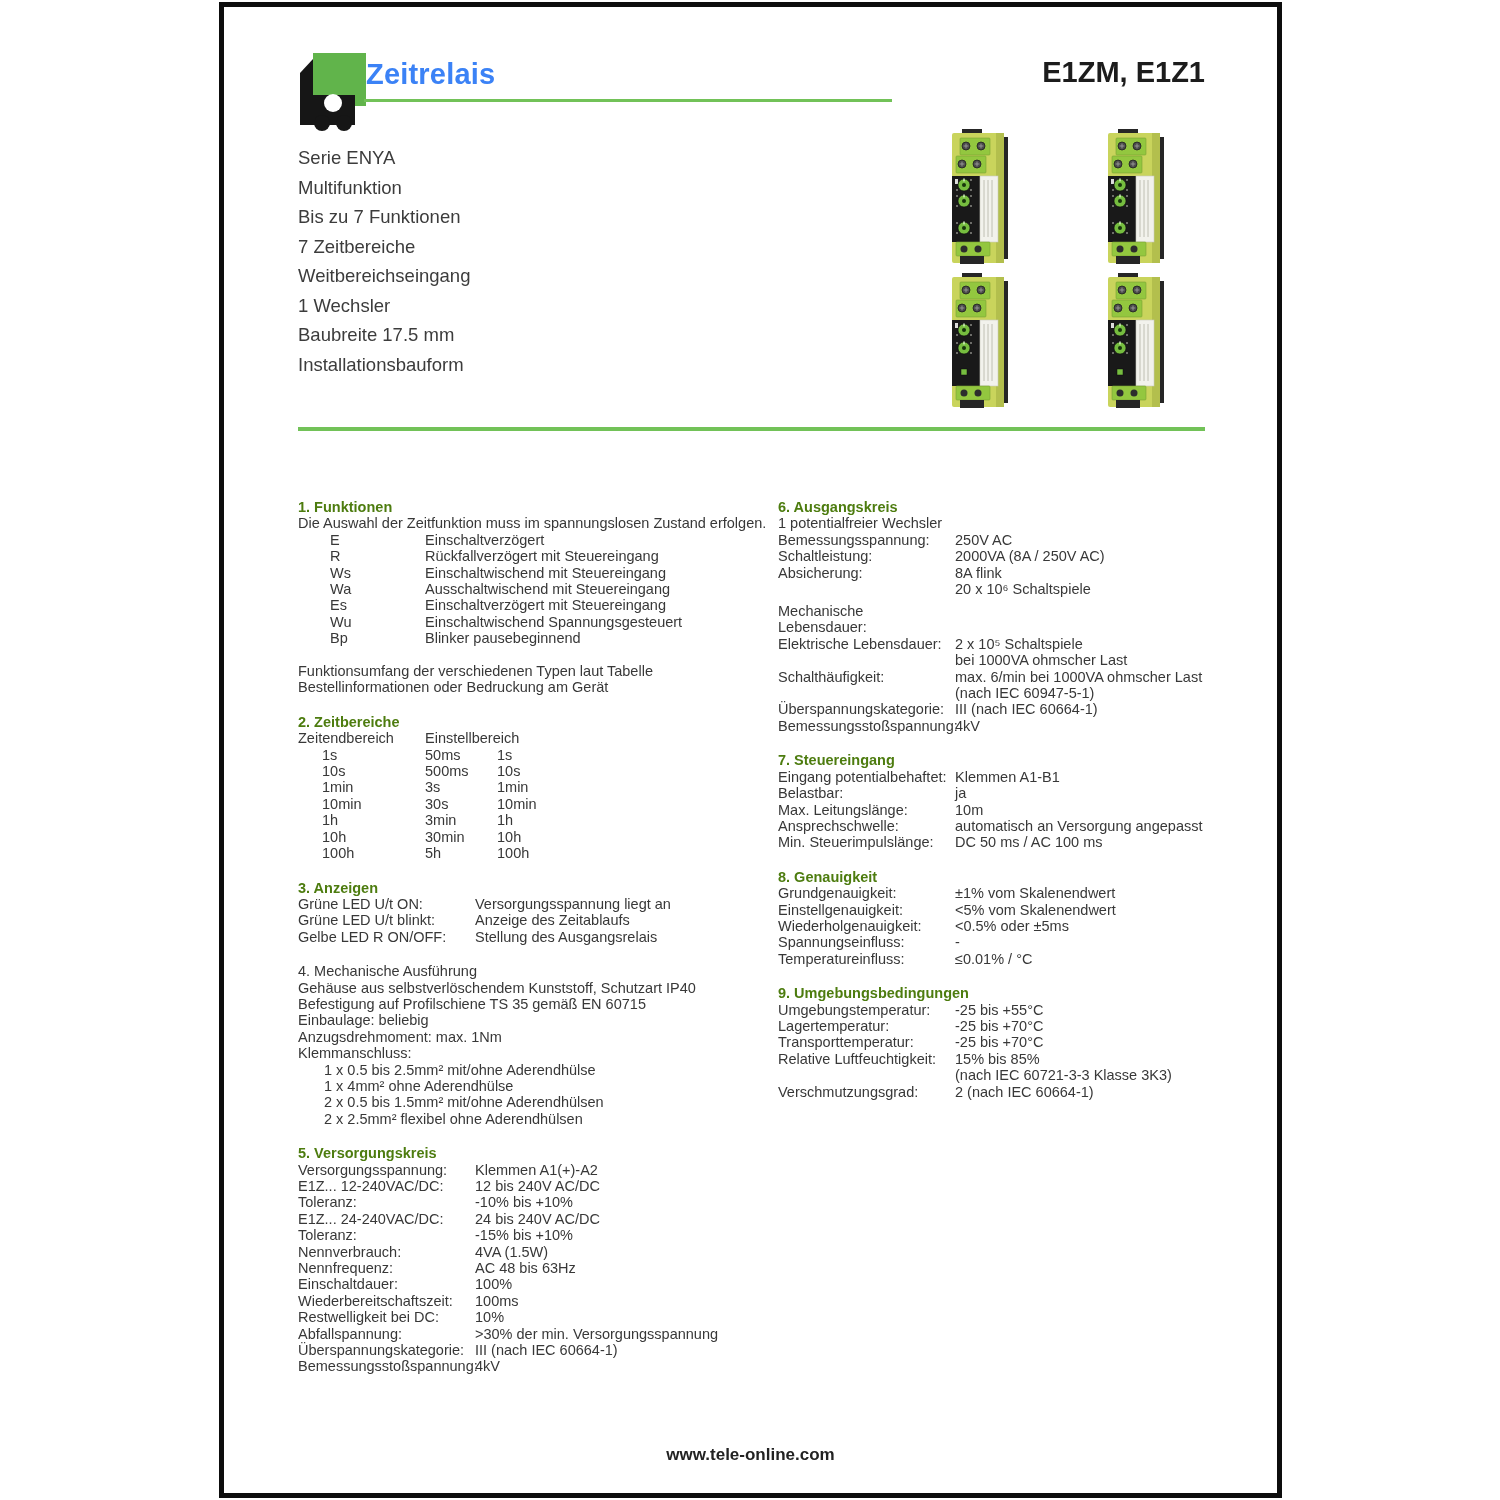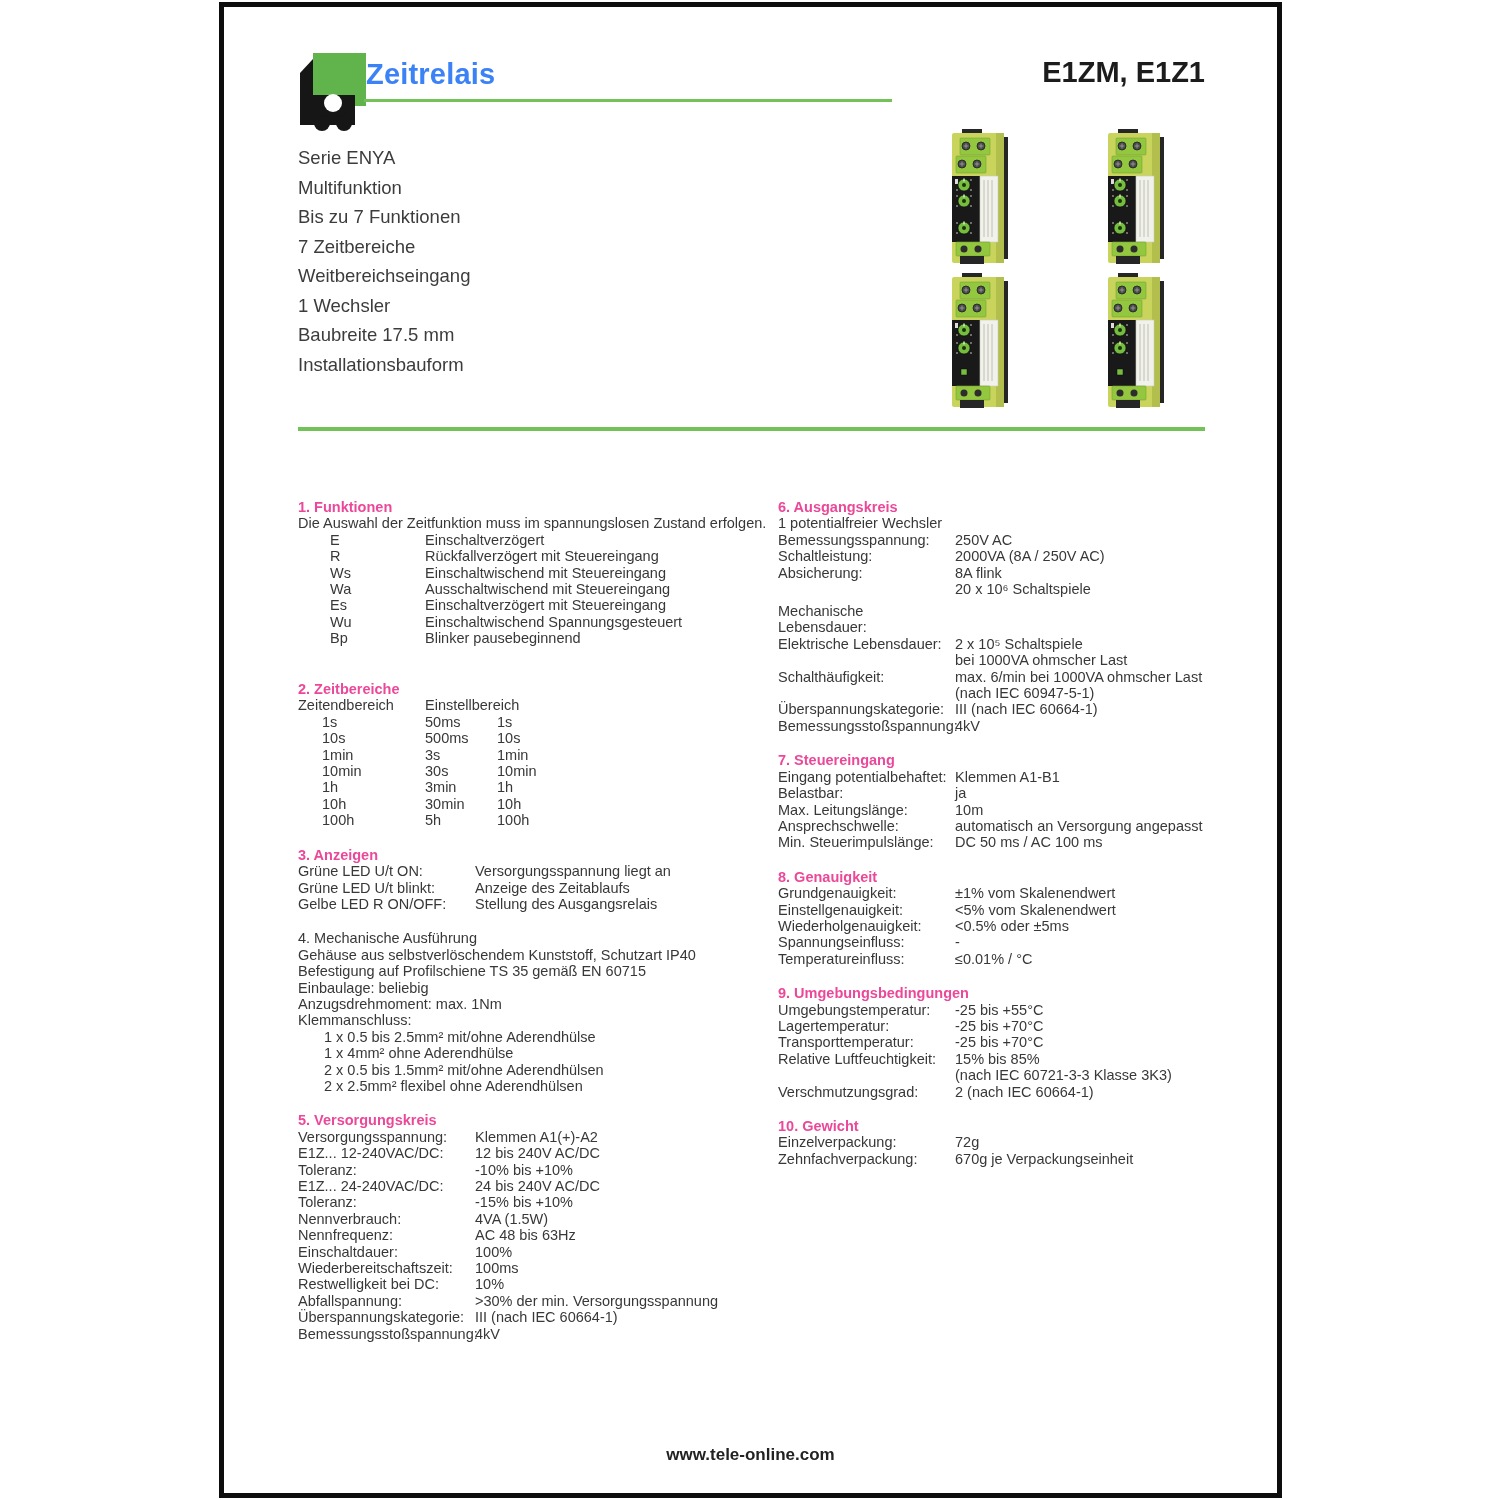--- a/index.html
+++ b/index.html
@@ -24,21 +24,21 @@
   #separator{position:absolute;left:74px;top:420px;width:907px;height:4px;background:var(--line-green,#72c258);}
   #tech-title{position:absolute;left:74px;top:444px;margin:0;font-size:30px;line-height:36px;
               font-weight:bold;color:#1c1c1c;}
   
   .col{position:absolute;top:492px;font-size:14.5px;line-height:16.4px;color:#383838;}
   #col-left{left:74px;width:470px;}
   #col-right{left:554px;width:442px;}
   .section{margin-top:18px;}
   .section:first-child{margin-top:0;}
   .sec-heading{line-height:16.4px;}
-  .sec-heading.bold{font-weight:bold;color:#ec4899;}
+  .sec-heading.bold{font-weight:bold;color:#4d7c0f;}
   .para{line-height:16.4px;}
   .gapline{height:16.4px;}
   .kvrow{display:flex;align-items:flex-start;}
   .kvrow .k{flex:0 0 auto;box-sizing:border-box;}
   .kvrow .v{flex:1 1 auto;}
   
   #footer{position:absolute;left:0;top:1438px;width:100%;text-align:center;font-size:17px;
           font-weight:bold;color:#222;}
 </style>
 </head>
@@ -295,20 +295,21 @@
           </div>
           <div class="kvrow">
             <span class="k" style="width: 127px; padding-left: 32px;">Wu</span>
             <span class="v">Einschaltwischend Spannungsgesteuert</span>
           </div>
           <div class="kvrow">
             <span class="k" style="width: 127px; padding-left: 32px;">Bp</span>
             <span class="v">Blinker pausebeginnend</span>
           </div>
           <div class="gapline"></div>
+          <div class="para">Funktionsumfang der verschiedenen Typen laut Tabelle Bestellinformationen oder Bedruckung am Gerät</div>
         </div>
         <div class="section">
           <div class="sec-heading bold">2. Zeitbereiche</div>
           <div class="kvrow">
             <span class="k" style="width: 127px;">Zeitendbereich</span>
             <span class="v">Einstellbereich</span>
           </div>
           <div class="kvrow">
             <span class="k" style="width: 127px; padding-left: 24px;">1s</span>
             <span class="k" style="width: 72px;">50ms</span>
@@ -539,28 +540,17 @@
           </div>
           <div class="kvrow">
             <span class="k" style="width: 177px;"></span>
             <span class="v">(nach IEC 60721-3-3 Klasse 3K3)</span>
           </div>
           <div class="kvrow">
             <span class="k" style="width: 177px;">Verschmutzungsgrad:</span>
             <span class="v">2 (nach IEC 60664-1)</span>
           </div>
         </div>
-        <div class="section">
-          <div class="sec-heading bold">10. Gewicht</div>
-          <div class="kvrow">
-            <span class="k" style="width: 177px;">Einzelverpackung:</span>
-            <span class="v">72g</span>
-          </div>
-          <div class="kvrow">
-            <span class="k" style="width: 177px;">Zehnfachverpackung:</span>
-            <span class="v">670g je Verpackungseinheit</span>
-          </div>
-        </div>
       </div>
 
     <div id="footer">www.tele-online.com</div>
   </div>
 </div>
 
 </body></html>

